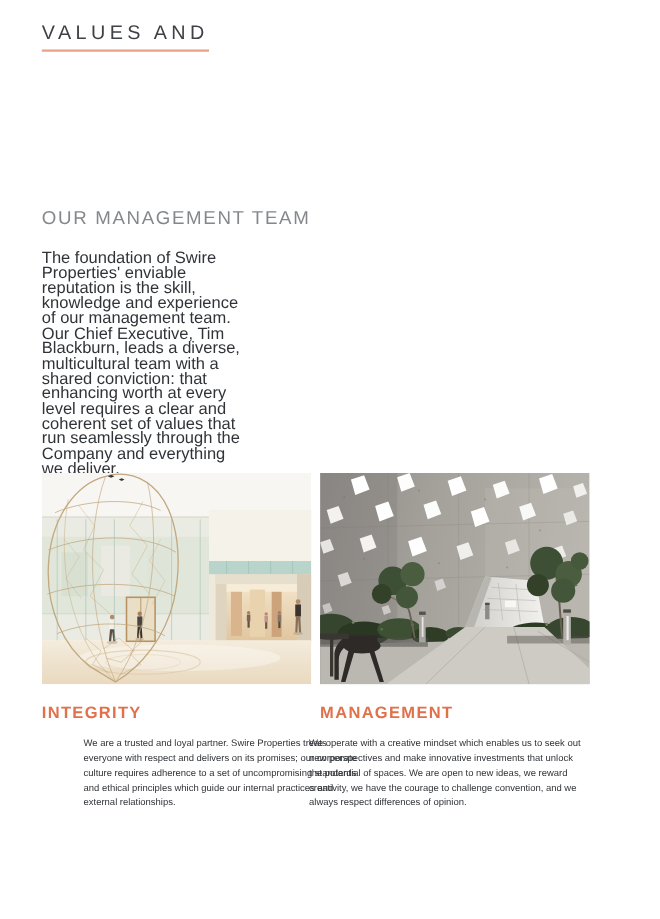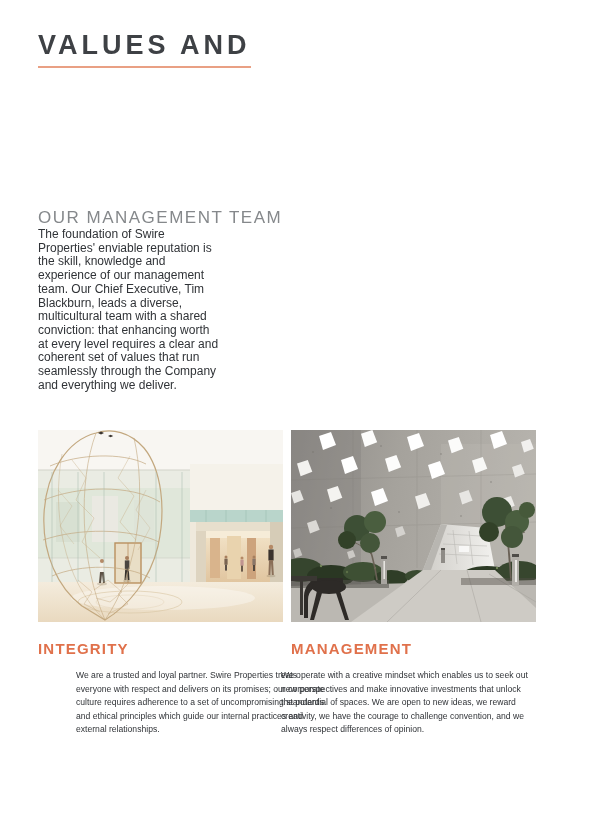--- a/index.html
+++ b/index.html
@@ -12,40 +12,40 @@
   *{margin:0;padding:0;box-sizing:border-box;}
   html,body{background:#fff;}
   .page{
     position:relative;
     width:600px;height:835px;
     background:#ffffff;
     font-family:"Liberation Sans", sans-serif;
     overflow:hidden;
   }
   .doc-title{
-    position:absolute;left:38px;top:32px;
-    font-size:27px;font-weight:700;line-height:1;
+    position:absolute;left:38px;top:20px;
+    font-size:18px;font-weight:400;line-height:1;
     letter-spacing:4px;color:var(--title);
   }
   .doc-title .line{display:block;margin-bottom:7px;}
   .doc-title .line > span{
     display:inline-block;
     padding-bottom:7px;
     border-bottom:2px solid var(--salmon);
   }
   .section-heading{
     position:absolute;left:38px;
     font-size:17px;font-weight:400;letter-spacing:1.5px;
     color:var(--heading);line-height:1;
   }
-  .mgmt-heading{top:209px;}
+  .mgmt-heading{top:190px;}
   .values-heading{top:392px;}
   .mgmt-body{
     position:absolute;left:38px;top:228px;width:182px;
-    font-size:12px;line-height:13.7px;color:var(--body);
+    font-size:15px;line-height:13.7px;color:var(--body);
   }
   .photo{
     position:absolute;top:430px;width:245px;height:192px;
   }
   .photo-left{left:38px;}
   .photo-right{left:291px;}
   .photo svg{display:block;width:100%;height:100%;}
   .value-label{
     position:absolute;top:641px;
     font-size:15px;font-weight:bold;letter-spacing:1.2px;

